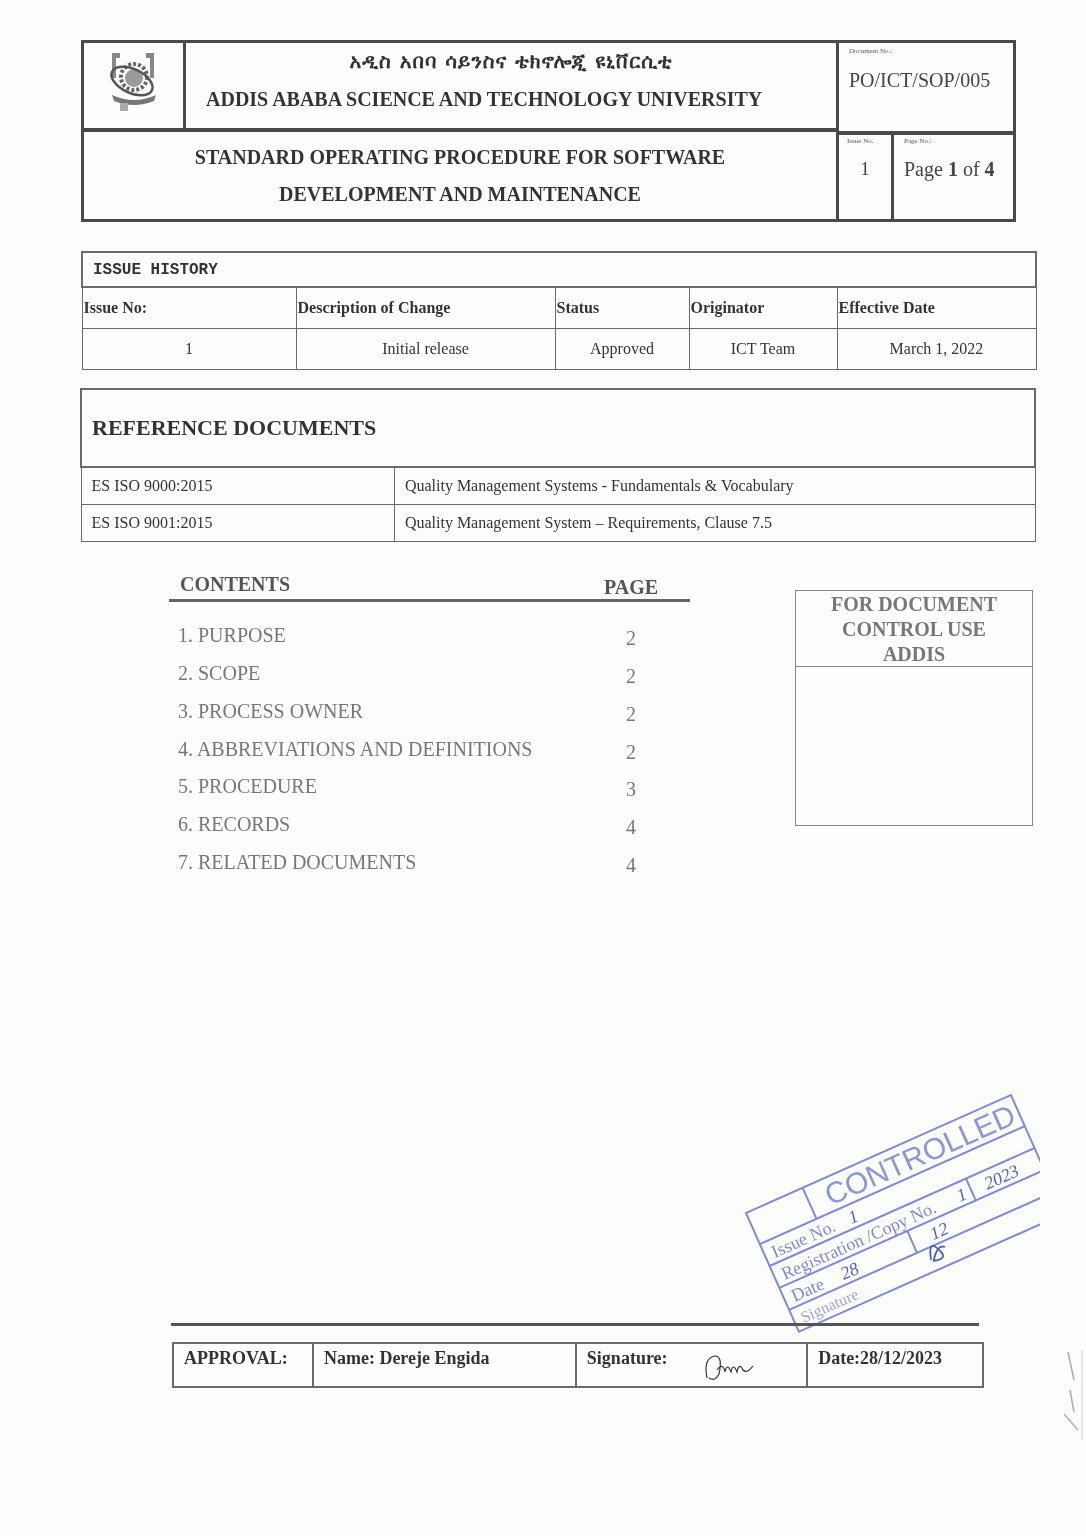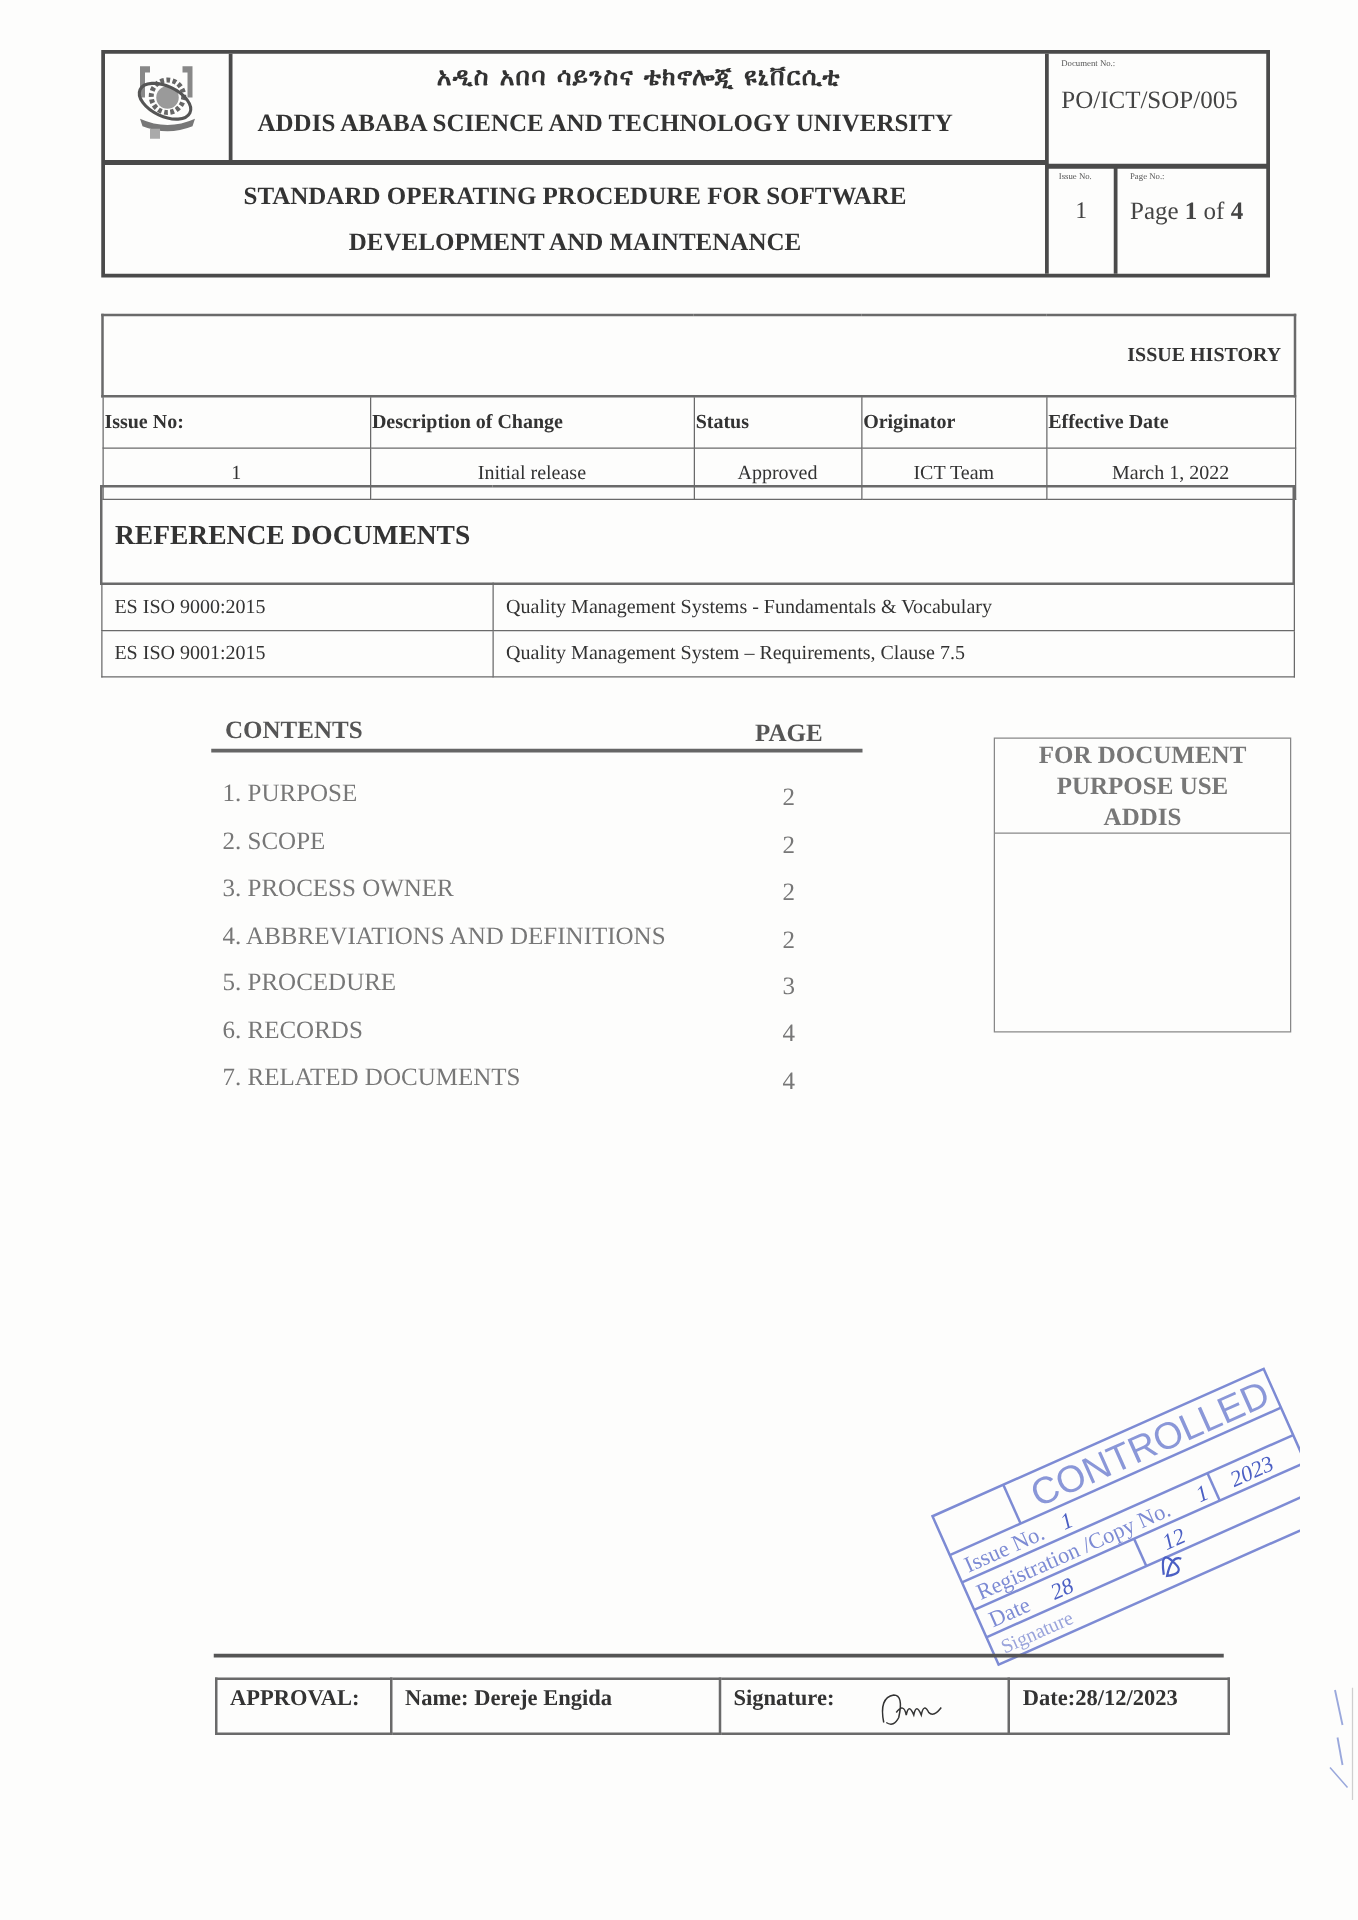--- a/index.html
+++ b/index.html
@@ -25,21 +25,21 @@
   .tiny-lbl { position:absolute; font-size: 7px; color:#555;text-align:right; }
   .docno-val { position:absolute; left: 10px; top: 26px; font-size: 20px; color:#444; }
   .issue-val { position:absolute; left: 0; right: 0; top: 24px; text-align:center; font-size: 19px; color:#444; }
   .page-val { position:absolute; left: 10px; top: 24px; font-size: 20px; color:#444; }
   .page-val b { font-weight: bold; }
 
   
   table { border-collapse: collapse; }
   .issue-tbl { left: 81px; top: 251px; width: 956px; }
   .issue-tbl td, .issue-tbl th { border: 1.5px solid #6a6a6a; font-size: 16px; color:#333; }
-  .issue-tbl .cap { text-align:right; font-weight:bold; padding: 15px 10px; height: 33px; border-width: 2.5px; }
+  .issue-tbl .cap { text-align:left; font-weight:bold; padding: 0 10px; height: 33px; border-width: 2.5px; font-family: Liberation Mono, monospace; }
   .issue-tbl th { height: 38px; font-weight:bold; text-align:left; }
   .issue-tbl td.cell { height: 38px; text-align:center; font-weight: normal; }
 
   
   .ref-tbl { left: 80px; top: 388px; width: 956px; }
   .ref-tbl td, .ref-tbl th { border: 1.5px solid #6a6a6a; color:#333; }
   .ref-tbl .cap { text-align:left; font-weight:bold; font-size: 22px; padding: 16px 10px; height: 44px; border-width: 2.5px; }
   .ref-tbl th { text-align:left; font-weight:bold; font-size: 20px; padding: 0 10px; height: 42px; }
   .ref-tbl td.cell { font-size: 16px; padding: 0 10px; height: 36px; text-align:left; }
 
@@ -170,21 +170,21 @@
   <div class="toc-page" style="top:778px">3</div>
   <div class="toc-item" style="top:813px">6. RECORDS</div>
   <div class="toc-page" style="top:816px">4</div>
   <div class="toc-item" style="top:851px">7. RELATED DOCUMENTS</div>
   <div class="toc-page" style="top:854px">4</div>
 </div>
 
 <div class="abs ctrl-box">
   <div class="ctrl-head">
     <div>FOR DOCUMENT</div>
-    <div>PURPOSE USE</div>
+    <div>CONTROL USE</div>
     <div>ADDIS</div>
   </div>
 </div>
 
 <svg class="stamp-svg" width="300" height="270" viewBox="0 0 300 270">
   <g transform="translate(6,138) rotate(-24)" fill="none" stroke="#7d8bd4" stroke-width="2" font-family="Liberation Serif, serif">
     <rect x="0" y="0" width="290" height="130"></rect>
     <line x1="62" y1="0" x2="62" y2="34"></line>
     <line x1="0" y1="34" x2="290" y2="34"></line>
     <line x1="0" y1="58" x2="290" y2="58"></line>

